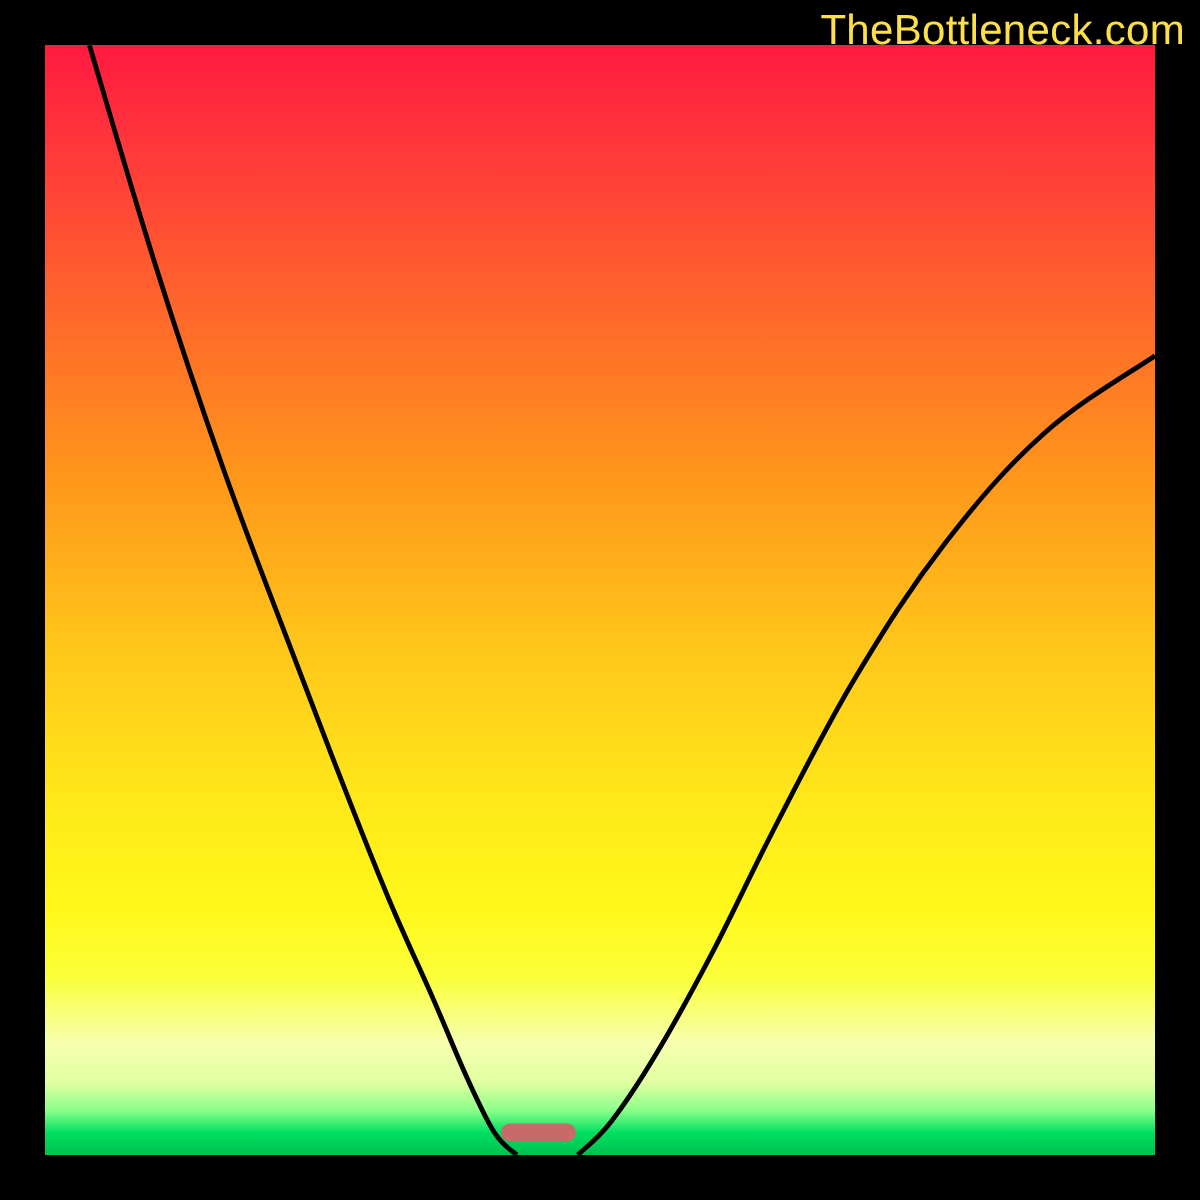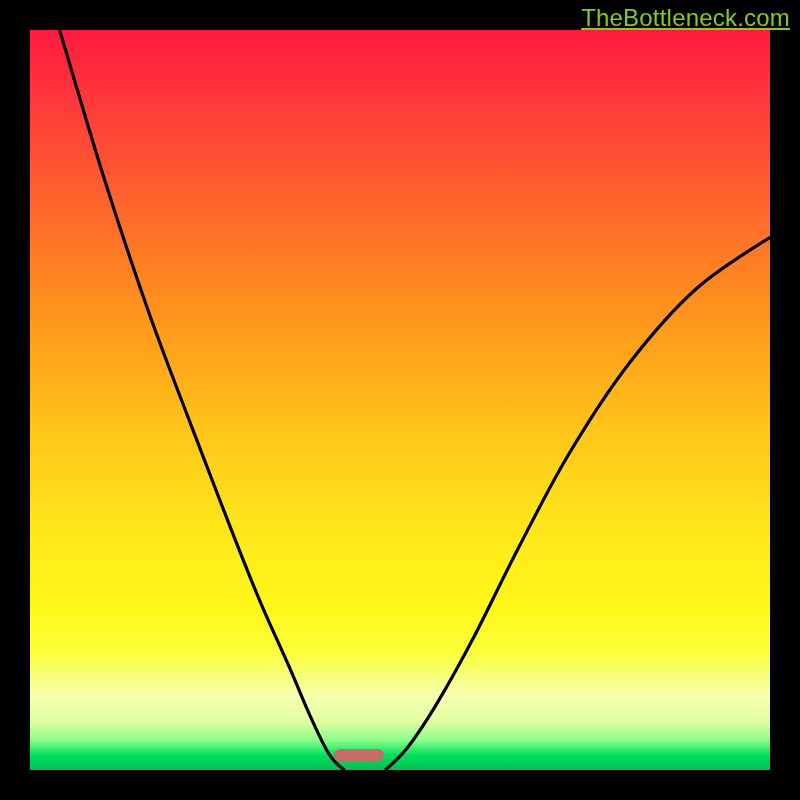--- a/index.html
+++ b/index.html
@@ -43,26 +43,25 @@
       #e0ffa0 93.5%,
       #8aff8a 96%,
       #00e060 98%,
       #00c050 100%
     );
   }
   .watermark {
     position: absolute;
     top: 4px;
     right: 10px;
-    color: #84cc16;
-    font-size: 24px;
+    color: #fde047;
+    font-size: 28px;
     font-weight: 500;
     letter-spacing: 0.2px;
     user-select: none;
-    text-decoration: underline;
   }
   svg.curves {
     position: absolute;
     inset: 0;
   }
   .marker {
     position: absolute;
     background: #c96a6a;
     border-radius: 6px;
   }

